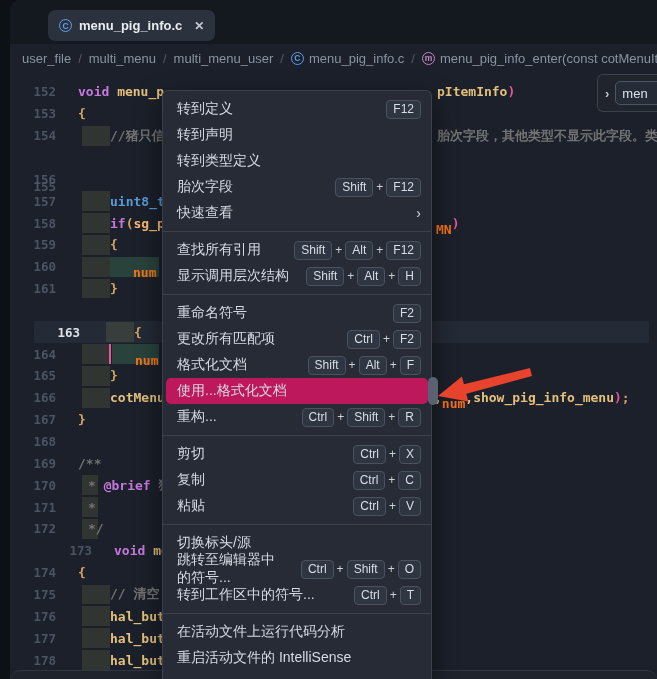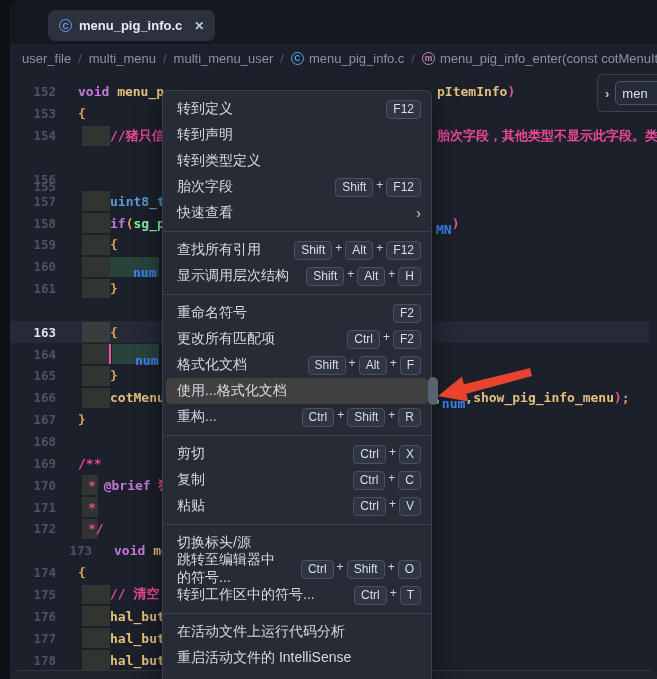--- a/index.html
+++ b/index.html
@@ -24,43 +24,43 @@
   .code-row{position:absolute;left:0;right:8px;font:600 13px "DejaVu Sans Mono",monospace;}
   .code-row.current{background:#242a36;}
   .lnum{position:absolute;left:0;top:0;bottom:0;width:46px;color:#4c5464;
         display:flex;align-items:center;justify-content:flex-end;font:600 12.5px "DejaVu Sans Mono",monospace;}
   .code-row.current .lnum{color:#dde1e8;}
   .seg{position:absolute;top:0;bottom:0;display:flex;align-items:center;white-space:pre;}
   .blk{position:absolute;top:1px;bottom:1px;}
   .olive{background:rgba(187,184,96,0.14);}
   .greenbg{background:rgba(92,190,128,0.22);}
   .caret{position:absolute;top:1px;bottom:1px;width:2px;background:#e8549e;}
-  .c-kw{color:#c678dd;} .c-fn{color:#e5c07b;} .c-type{color:#569cd6;} .c-green{color:#3b82f6;margin-top:12px;}
-  .c-comment{color:#ec4899;} .c-fg{color:#86efac;} .c-gold{color:#d7a65f;} .c-pink{color:#e8549e;}
+  .c-kw{color:#c678dd;} .c-fn{color:#e5c07b;} .c-type{color:#569cd6;} .c-green{color:#f97316;margin-top:12px;}
+  .c-comment{color:#737373;} .c-fg{color:#fdba74;} .c-gold{color:#d7a65f;} .c-pink{color:#e8549e;}
   .c-orange2{color:#d19a66;}
   
   .bottom-strip{position:absolute;left:10px;top:670px;width:647px;height:9px;background:#1e232c;
         border-top:1px solid #2f3642;border-radius:10px 10px 0 0;z-index:2;}
   
   .findw{position:absolute;left:597px;top:74px;width:70px;height:38px;background:#1f242d;
         border:1px solid #3a414d;border-right:none;border-radius:6px 0 0 6px;display:flex;
         align-items:center;gap:6px;padding-left:7px;z-index:4;box-sizing:border-box;}
   .findw-chev{color:#c3c9d2;font-size:13px;font-weight:bold;cursor:pointer;}
   .findw input{width:60px;height:24px;background:#262c37;border:1px solid #4d5462;border-radius:5px;
         color:#dbe0e8;font-size:13px;padding:0 6px;outline:none;box-sizing:border-box;
         font-family:"Liberation Sans",sans-serif;}
   
   .menu{position:absolute;background:#262b35;border:1px solid #3a414d;border-bottom:none;
         border-radius:6px 6px 0 0;box-shadow:0 10px 26px rgba(0,0,0,.55);padding:5px 0 8px;
         z-index:5;box-sizing:border-box;}
   .menu-item{height:26px;display:flex;align-items:center;padding:0 10px 0 14px;color:#d6dae2;
         font-size:14px;cursor:pointer;}
-  .menu-item.hl{background:#404040;border-radius:5px;margin:0 3px;padding:0 7px 0 11px;}
+  .menu-item.hl{background:#be185d;border-radius:5px;margin:0 3px;padding:0 7px 0 11px;}
   .menu-sep{height:1px;background:#3a414d;margin:5px 0;}
-  .keys{margin-left:auto;display:flex;align-items:flex-start;gap:3px;padding-left:16px;}
+  .keys{margin-left:auto;display:flex;align-items:center;gap:3px;padding-left:16px;}
   .key{border:1px solid #4a5160;background:#2f3642;border-radius:4px;padding:1px 6px;
         font-size:12px;color:#d9dee6;line-height:15px;}
   .plus{color:#ccd2db;font-size:12px;}
   .subarrow{margin-left:auto;color:#d6dae2;font-size:14px;}
   .menu-thumb{position:absolute;left:428px;top:377px;width:10px;height:28px;background:#5a6170;
         border-radius:5px;z-index:6;}
   .arrow-svg{position:absolute;left:0;top:0;width:657px;height:679px;z-index:7;pointer-events:none;}
 </style>
 </head>
 <body>
@@ -141,21 +141,21 @@
         <div class="lnum">160</div>
         <div class="blk olive" style="left: 72px; width: 28px;"></div>
         <div class="blk greenbg" style="left: 100px; width: 49px;"></div>
         <div class="seg" style="left: 123px;"><span class="c-green">num</span></div>
       </div>
       <div class="code-row" style="top: 277.65px; height: 21.85px;">
         <div class="lnum">161</div>
         <div class="blk olive" style="left: 72px; width: 28px;"></div>
         <div class="seg" style="left: 100px;"><span class="c-gold">}</span></div>
       </div>
-      <div class="code-row current" style="top: 321.35px; height: 21.85px;">
+      <div class="code-row current" style="top: 321.35px; height: 21.85px; margin-left: 24px;">
         <div class="lnum">163</div>
         <div class="blk olive" style="left: 72px; width: 28px;"></div>
         <div class="seg" style="left: 100px;"><span class="c-gold">{</span></div>
       </div>
       <div class="code-row" style="top: 343.2px; height: 21.85px;">
         <div class="lnum">164</div>
         <div class="blk olive" style="left: 72px; width: 28px;"></div>
         <div class="blk greenbg" style="left: 102px; width: 47px;"></div>
         <div class="caret" style="left: 99px;"></div>
         <div class="seg" style="left: 125px;"><span class="c-green">num</span></div>

